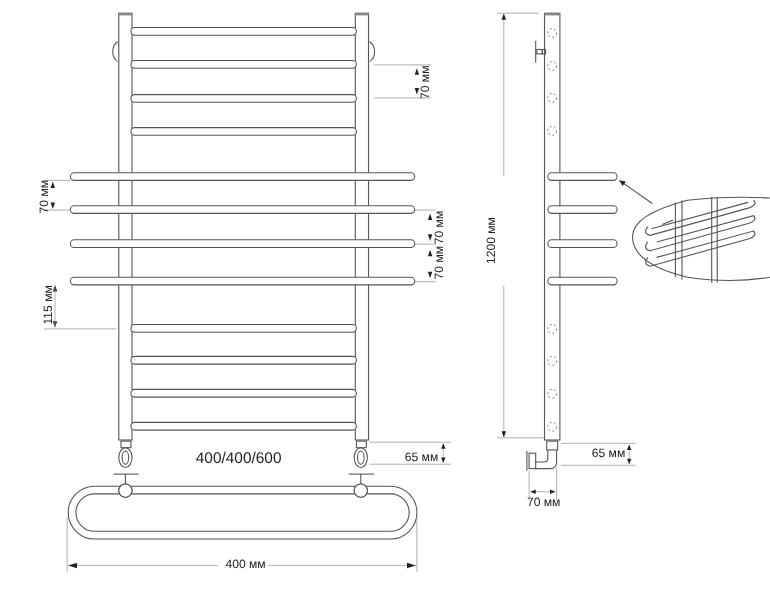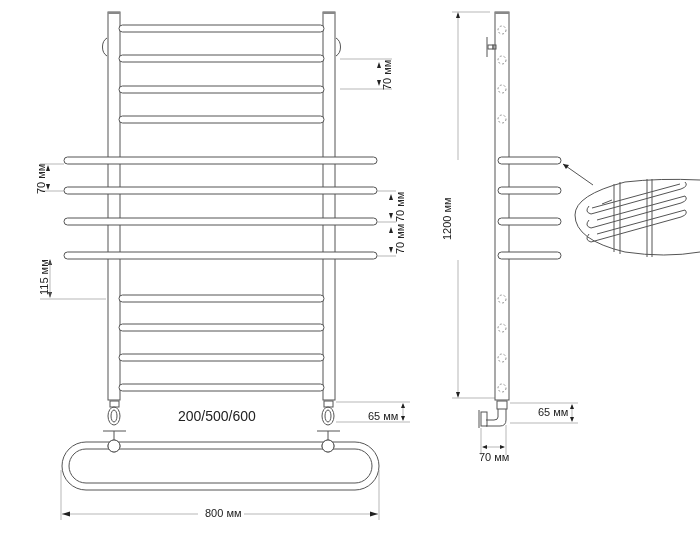--- a/index.html
+++ b/index.html
@@ -194,22 +194,22 @@
     <g>
       <line class="thin" x1="481" y1="428" x2="481" y2="455"></line>
       <line class="thin" x1="506" y1="425" x2="506" y2="455"></line>
       <line class="thin" x1="483" y1="447" x2="504" y2="447"></line>
       <path d="M482 447 l5 -2 v4 z" fill="#222"></path>
       <path d="M505 447 l-5 -2 v4 z" fill="#222"></path>
     </g>
   </g>
 </svg>
 
-<div class="lbl" style="left:205px; top:507px;">800 мм</div>
-<div class="lbl lbl-lg" style="left:178px; top:408px;">200/500/600</div>
+<div class="lbl" style="left:205px; top:507px;">400 мм</div>
+<div class="lbl lbl-lg" style="left:178px; top:408px;">400/400/600</div>
 <div class="lbl" style="left:368px; top:410px;">65 мм</div>
 
 <div class="lbl rot" style="left:381px; top:90px;">70 мм</div>
 <div class="lbl rot" style="left:35px; top:194px;">70 мм</div>
 <div class="lbl rot" style="left:394px; top:222px;">70 мм</div>
 <div class="lbl rot" style="left:394px; top:254px;">70 мм</div>
 <div class="lbl rot" style="left:38px; top:295px;">115 мм</div>
 
 <div class="lbl rot" style="left:441px; top:240px;">1200 мм</div>
 <div class="lbl" style="left:538px; top:406px;">65 мм</div>

